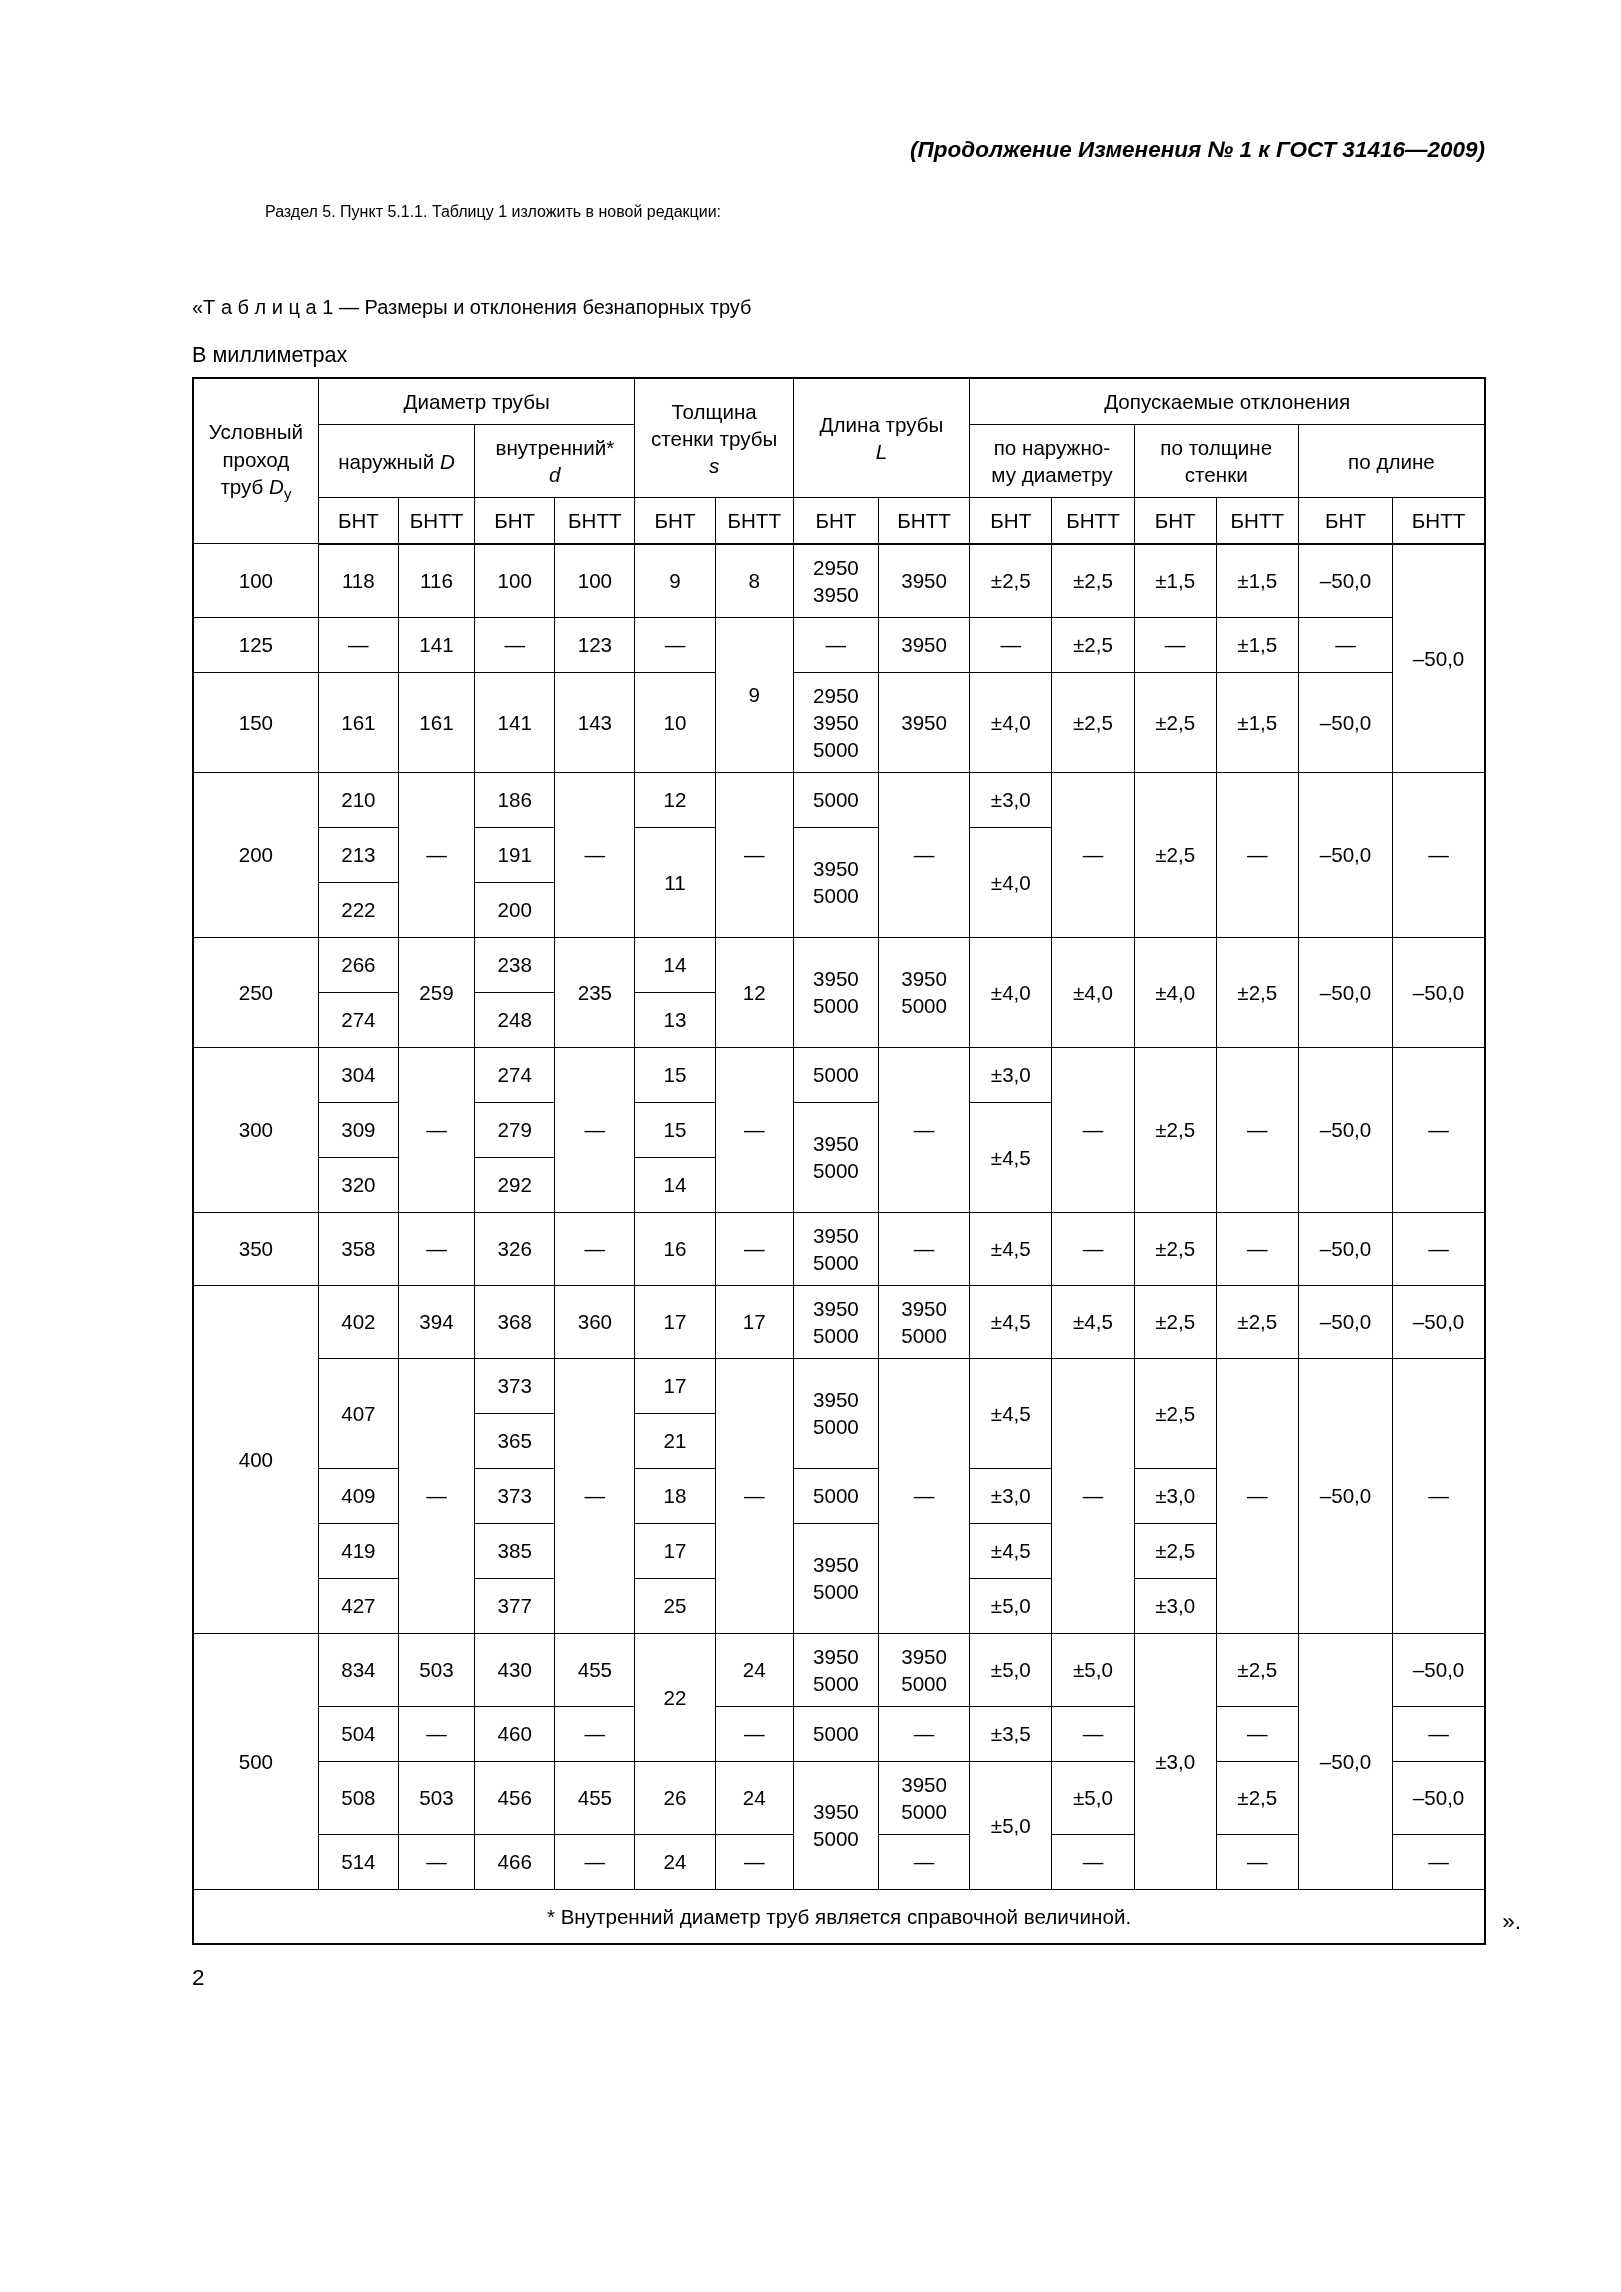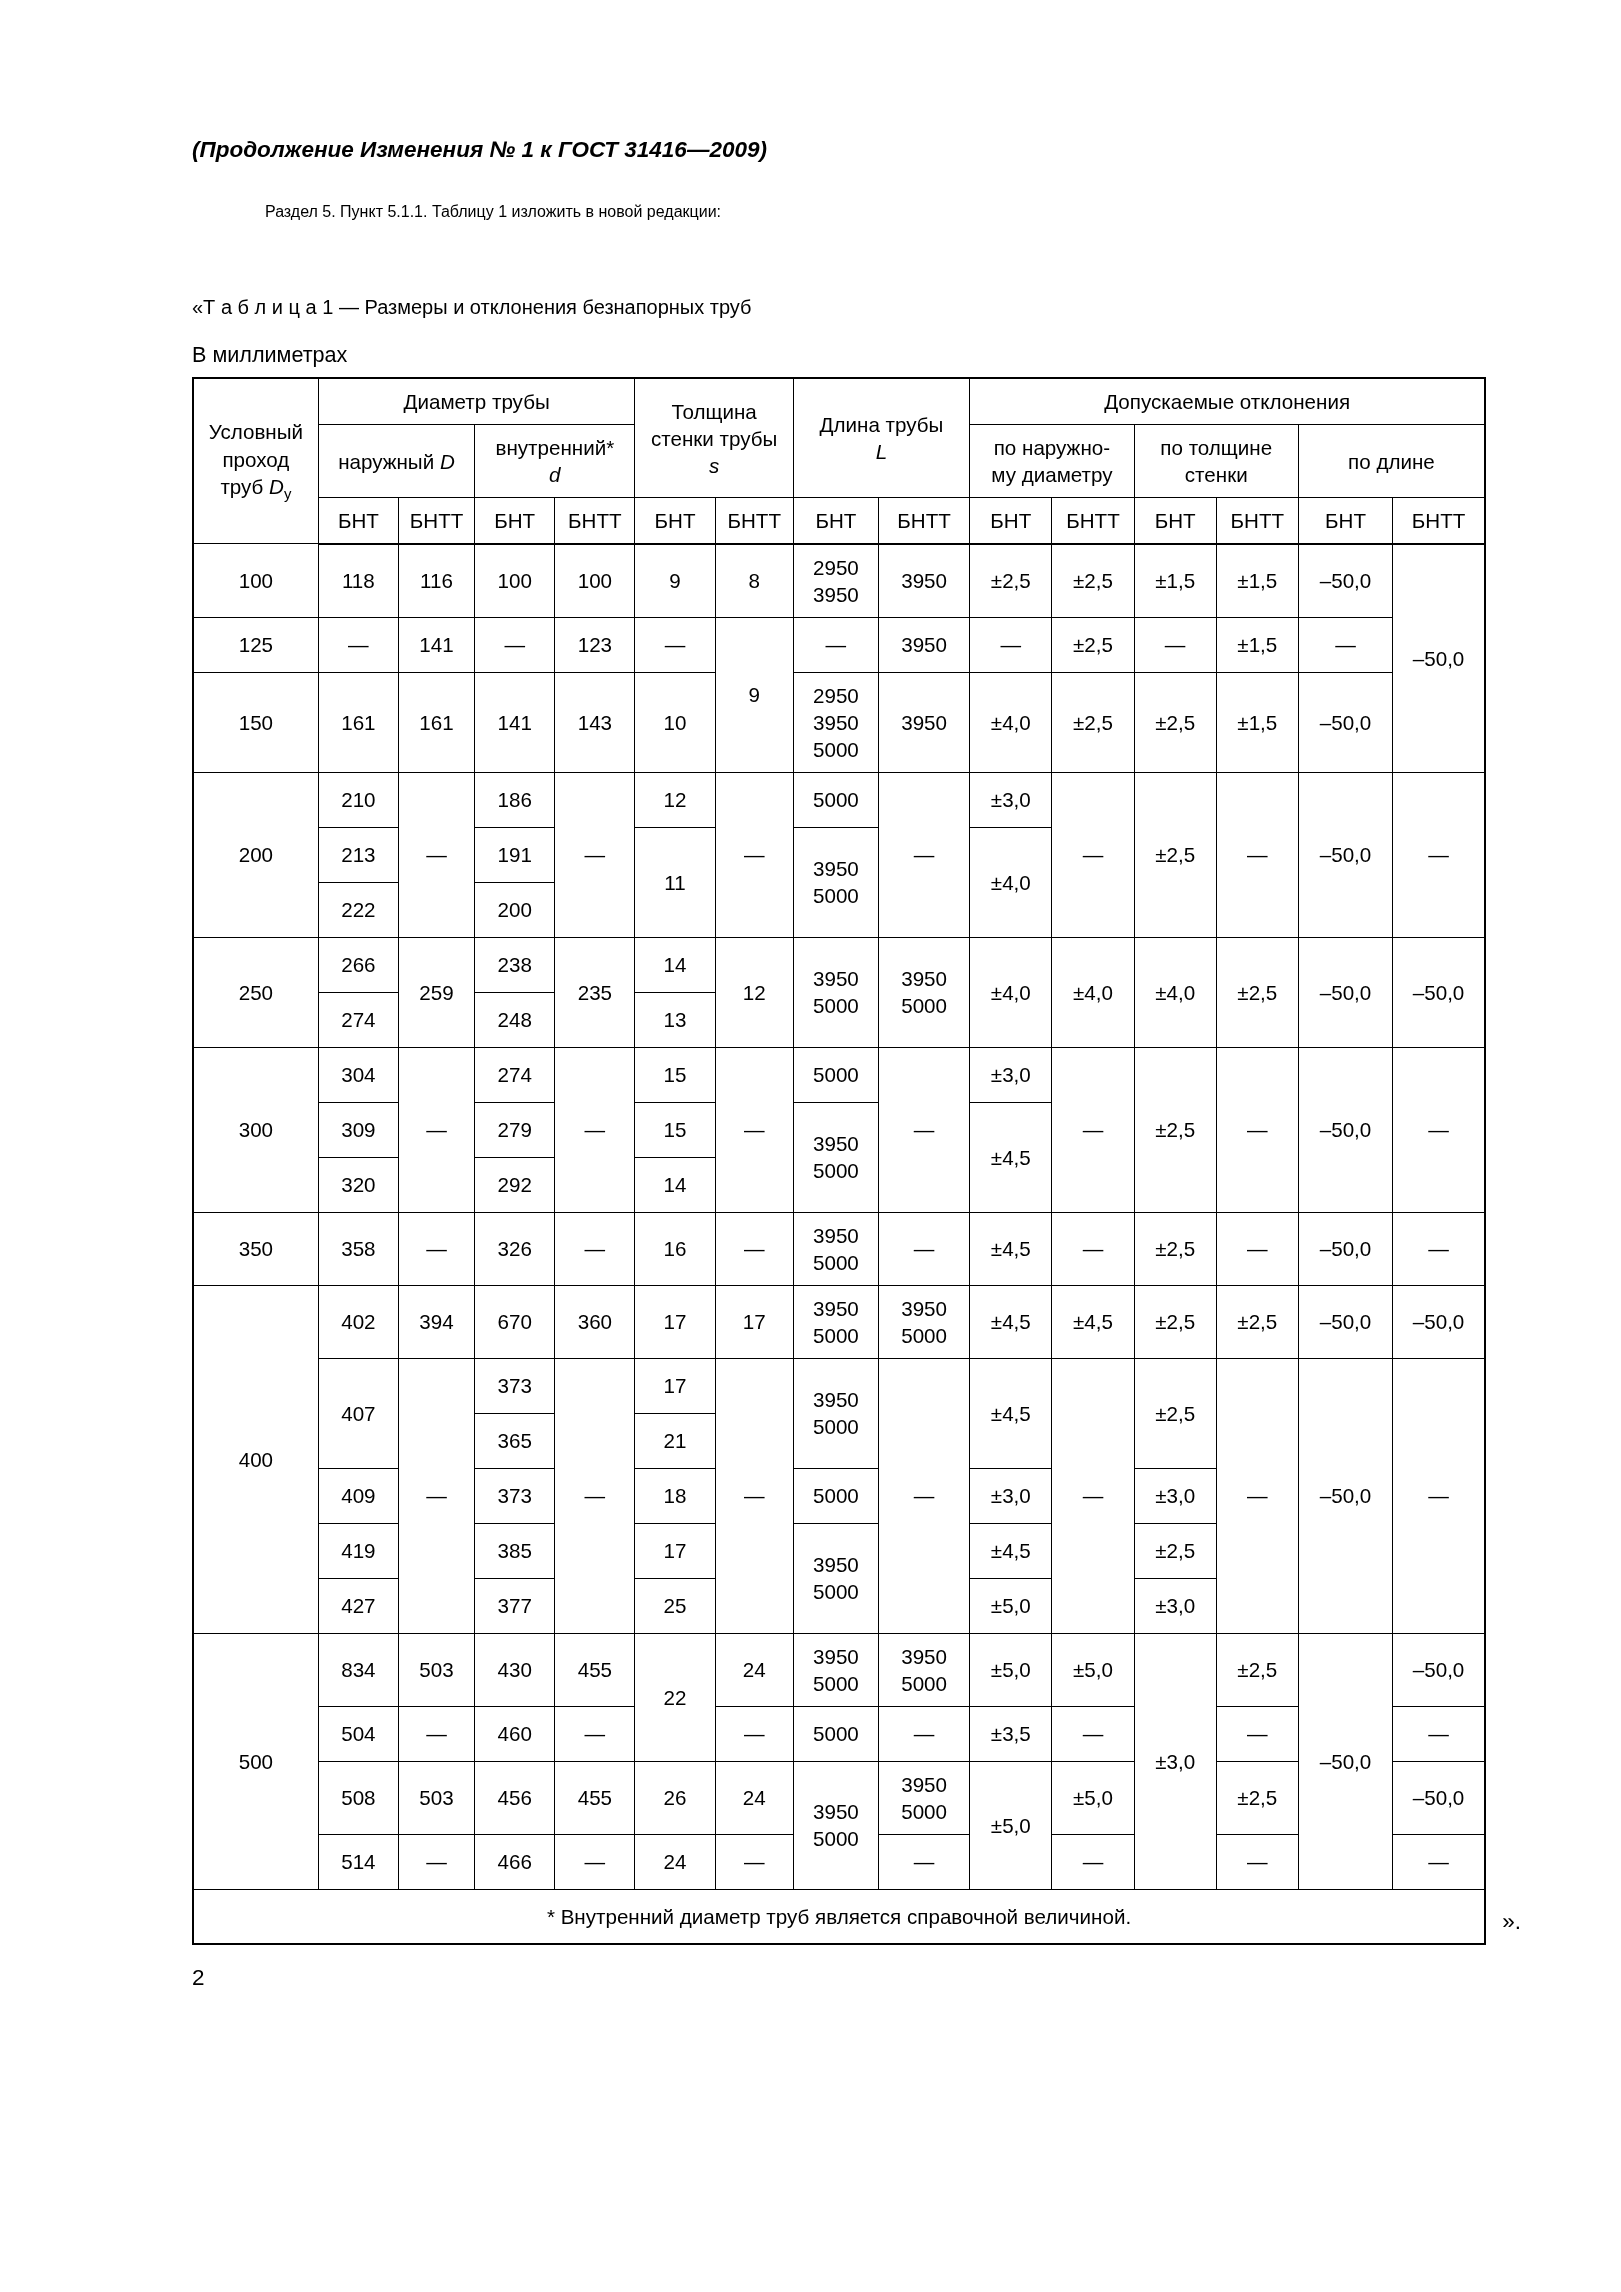--- a/index.html
+++ b/index.html
@@ -6,20 +6,21 @@
   html, body { background:#ffffff; }
   body {
     width:1621px; height:2293px;
     font-family:"Liberation Sans", sans-serif;
     color:#000;
     padding:135px 136px 0 192px;
     position:relative;
     overflow:hidden;
   }
   .running-header {
+    text-align:right;
     font-style:italic;
     font-weight:bold;
     font-size:22.5px;
     line-height:1.3;
   }
   .intro {
     margin-top:38px;
     font-size:16px;
     text-indent:73px;
     line-height:1.3;
@@ -291,21 +292,21 @@
       <td>—</td>
       <td>±2,5</td>
       <td>—</td>
       <td>–50,0</td>
       <td>—</td>
     </tr>
     <tr>
       <td rowspan="6">400</td>
       <td>402</td>
       <td>394</td>
-      <td>670</td>
+      <td>368</td>
       <td>360</td>
       <td>17</td>
       <td>17</td>
       <td>3950
 5000</td>
       <td>3950
 5000</td>
       <td>±4,5</td>
       <td>±4,5</td>
       <td>±2,5</td>

